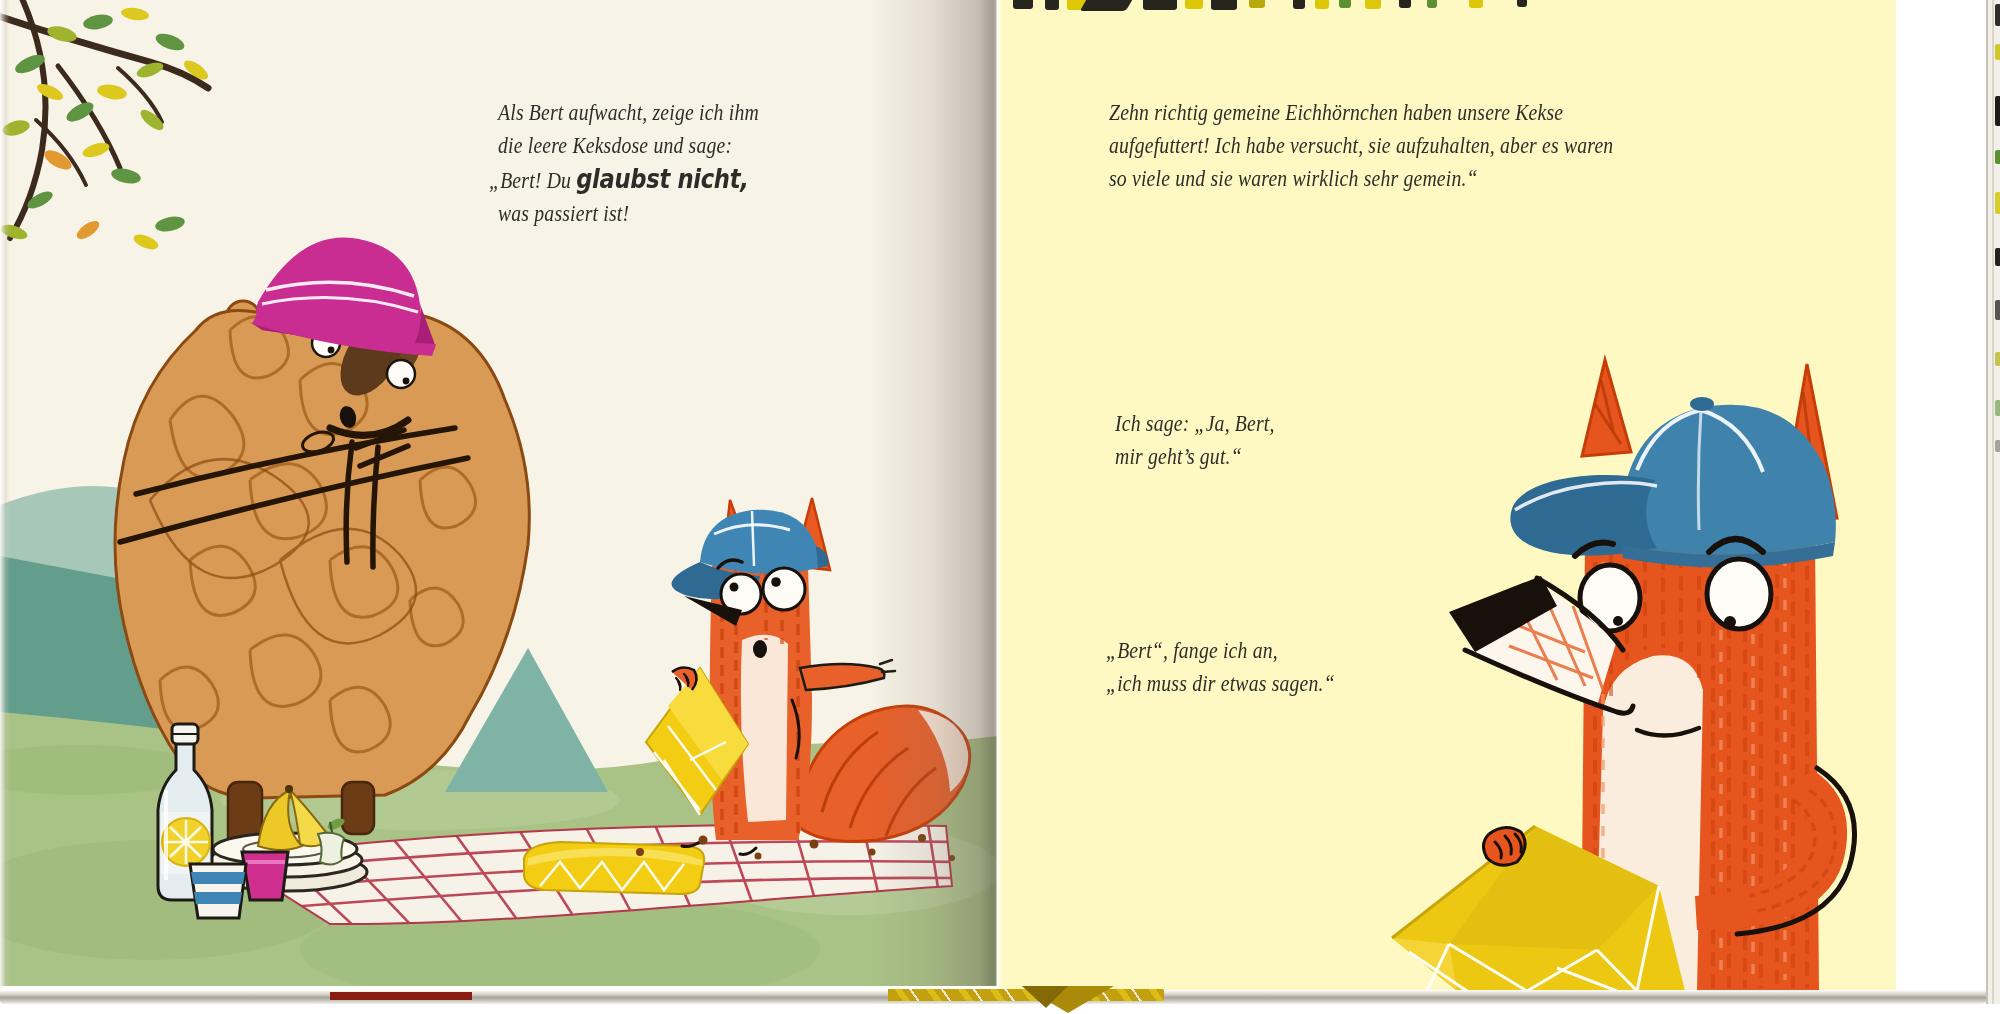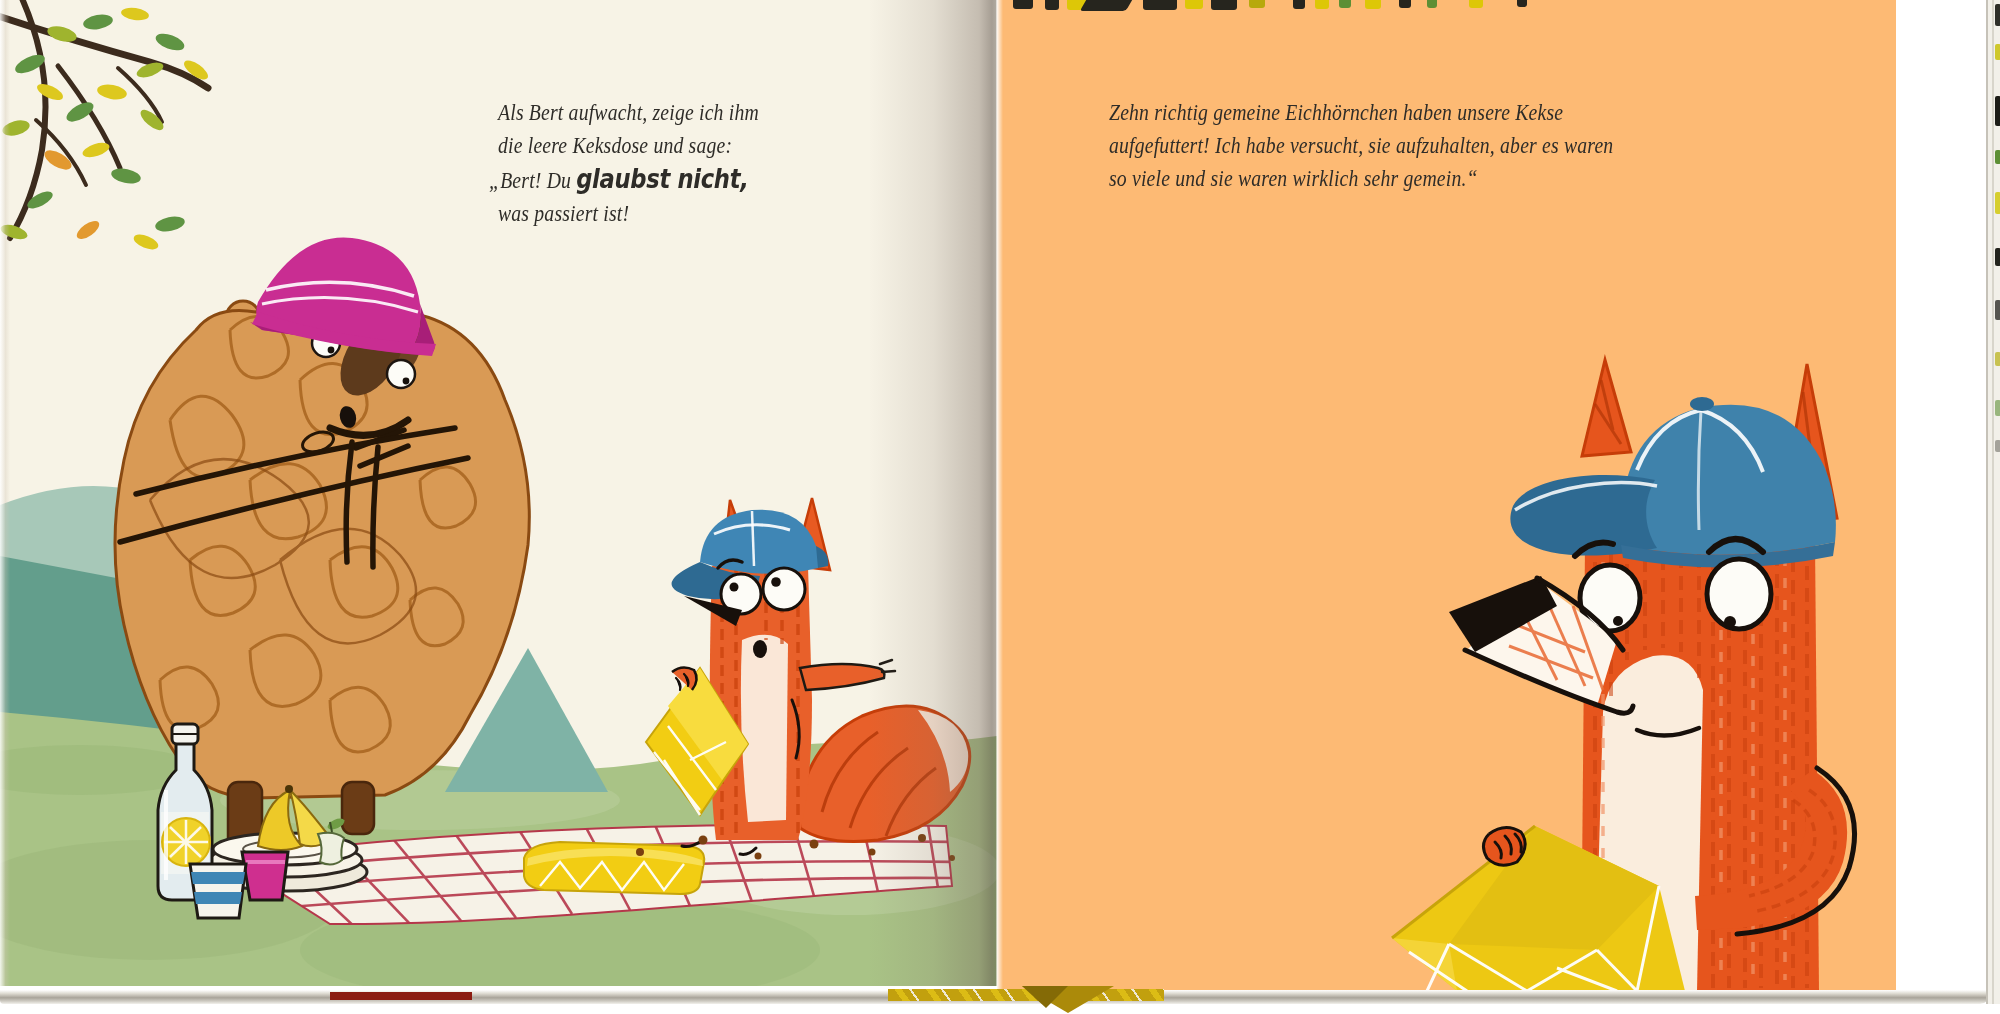--- a/index.html
+++ b/index.html
@@ -1,20 +1,20 @@
 <!DOCTYPE html>
 <html><head>
 <meta charset="utf-8">
 <style>
   html,body{margin:0;padding:0;background:#ffffff;}
   .stage{position:relative;width:2000px;height:1014px;overflow:hidden;background:#ffffff;
          font-family:"Liberation Serif", serif;color:#2e2c28;font-style:italic;}
   .page{position:absolute;top:0;overflow:hidden;}
   .page-left{left:0;width:997px;height:986px;background:#f7f3e6;}
-  .page-right{left:997px;width:899px;height:991px;background:#fdba74;}
+  .page-right{left:997px;width:899px;height:991px;background:#fef9c3;}
   .page svg{position:absolute;left:0;top:0;}
   .left-edge-highlight{position:absolute;left:0;top:0;width:10px;height:100%;
       background:linear-gradient(to right, rgba(255,255,255,.85), rgba(210,200,185,.35) 55%, rgba(210,200,185,0));}
   .gutter-shadow{position:absolute;right:0;top:0;width:128px;height:100%;
       background:linear-gradient(to right, rgba(120,104,94,0), rgba(125,110,100,.16) 50%,
                  rgba(115,100,90,.38) 86%, rgba(92,80,72,.52) 96%, rgba(58,48,42,.38) 99%, rgba(255,255,255,.8) 100%);}
   .right-inner-light{position:absolute;left:0;top:0;width:6px;height:100%;
       background:linear-gradient(to right, rgba(255,255,255,.9), rgba(255,255,255,0));}
 
   
@@ -455,22 +455,30 @@
       </g>
     </svg>
 
     <div class="text-block" style="left:112px; top:96px;">
       <span class="line">Zehn richtig gemeine Eichhörnchen haben unsere Kekse</span>
       <span class="line">aufgefuttert! Ich habe versucht, sie aufzuhalten, aber es waren</span>
       <span class="line">so viele und sie waren wirklich sehr gemein.“</span>
     </div>
 
 
-
-
+    <div class="text-block" style="left:118px; top:407px;">
+      <span class="line">Ich sage: „Ja, Bert,</span>
+      <span class="line">mir geht’s gut.“</span>
+    </div>
+
+
+    <div class="text-block" style="left:118px; top:634px;">
+      <span class="line hang">„Bert“, fange ich an,</span>
+      <span class="line hang">„ich muss dir etwas sagen.“</span>
+    </div>
   </div>
 
   <div class="book-bottom"></div>
   <div class="maroon-strip"></div>
   <div class="gold-strip"></div>
   <div class="bookmark"></div>
   <div class="bookmark-shade"></div>
 
   <div class="book-right-edge">
     <span class="inner-line"></span>

